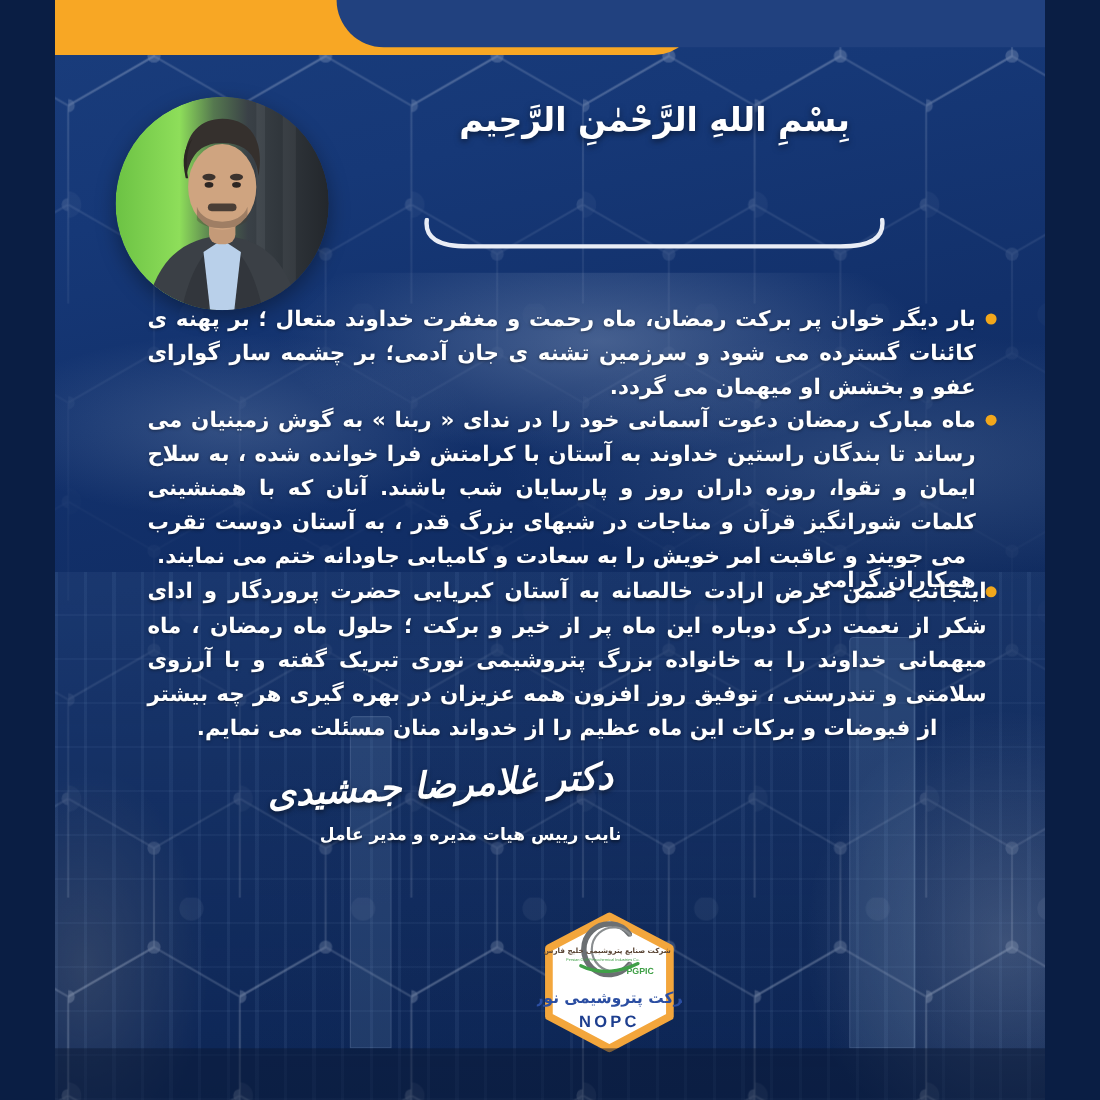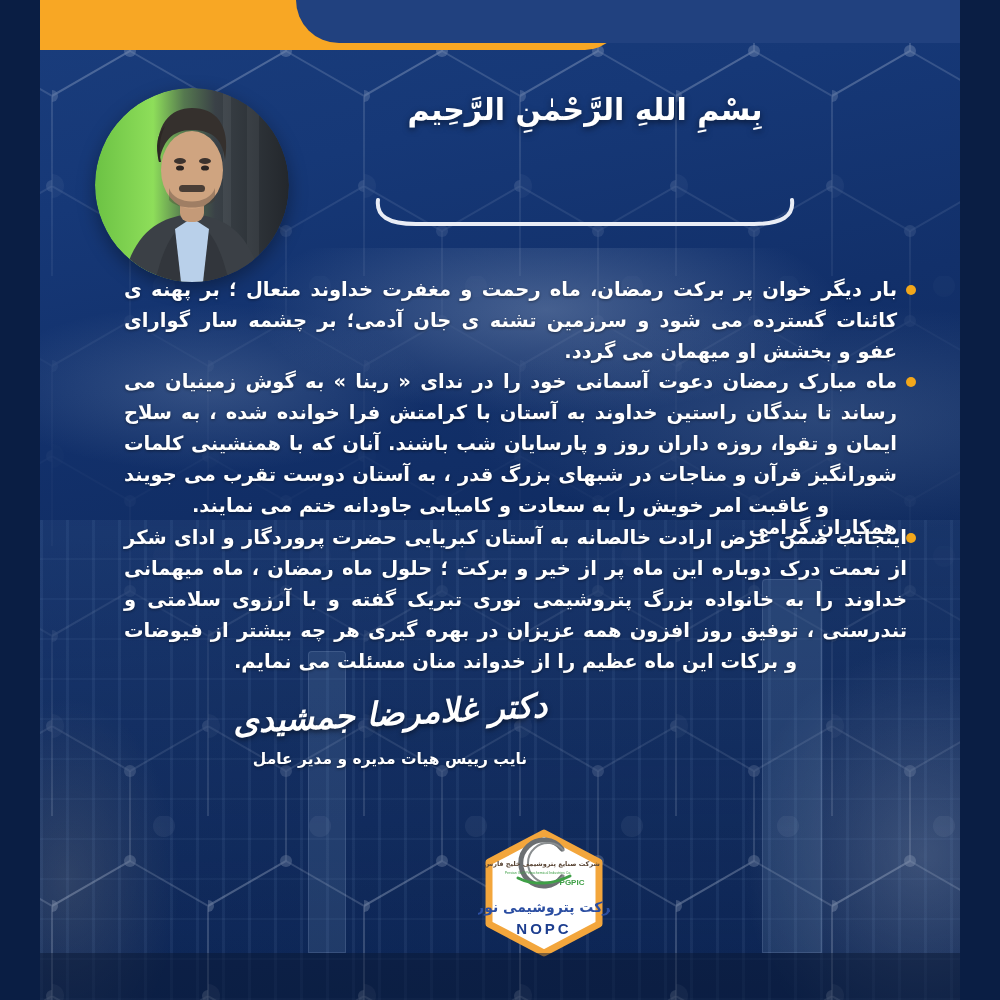--- a/index.html
+++ b/index.html
@@ -1,20 +1,19 @@
 <!DOCTYPE html>
 <html lang="fa"><head>
 <meta charset="utf-8">
 <style>
   html,body{margin:0;padding:0;background:#0a1e44;}
   #poster{
     position:relative;width:900px;height:1000px;margin:0 auto;overflow:hidden;
     background:linear-gradient(168deg,#1a3d7c 0%,#163877 18%,#12306a 38%,#0f2a5e 62%,#0c2452 100%);
     font-family:"DejaVu Sans",sans-serif;
-    padding-left:20px;
   }
   
   .photo-upper{position:absolute;left:0;right:0;top:248px;height:310px;pointer-events:none;
     background:
       radial-gradient(ellipse 420px 150px at 55% 20%, rgba(188,204,226,.30), transparent 70%),
       radial-gradient(ellipse 320px 120px at 18% 45%, rgba(170,190,215,.22), transparent 70%),
       radial-gradient(ellipse 500px 160px at 85% 55%, rgba(150,175,205,.20), transparent 72%);
   }
   .photo-lower{position:absolute;left:0;right:0;top:520px;bottom:0;pointer-events:none;opacity:.8;
     background:
@@ -51,21 +50,21 @@
   .para.last-center p{text-align-last:center;}
   .bullet{width:10px;height:10px;border-radius:50%;background:#F2A71B;margin-top:11px;flex:0 0 auto;}
   .p1{top:274px;} .p2{top:366px;}
   .heading{top:512px;align-items:flex-end;}
   .heading p{text-align:right;}
   .p3{top:522px;}
   .p3 .no-bullet{width:0;margin:0;}
   
   .sig-name{position:absolute;left:185px;top:694px;width:330px;text-align:center;color:#fff;
     font-size:33px;font-weight:bold;font-style:italic;transform:rotate(-3deg);text-shadow:0 2px 5px rgba(0,0,0,.5);}
-  .sig-title{position:absolute;left:185px;top:750px;width:330px;text-align:center;color:#fff;
+  .sig-title{position:absolute;left:185px;top:750px;width:330px;text-align:right;color:#fff;
     font-size:15.5px;font-weight:bold;text-shadow:0 1px 3px rgba(0,0,0,.5);}
   
   .logo{position:absolute;left:438px;top:828px;width:132px;height:130px;}
   
   .url-bar{position:absolute;left:0;right:0;bottom:0;height:47px;background:rgba(9,23,52,.5);}
   .url-text{position:absolute;left:0;right:0;bottom:8px;text-align:center;color:#ffffff;
     font-family:"Liberation Sans",sans-serif;font-size:26px;font-weight:bold;letter-spacing:15px;text-indent:15px;}
 </style>
 </head>
 <body>

